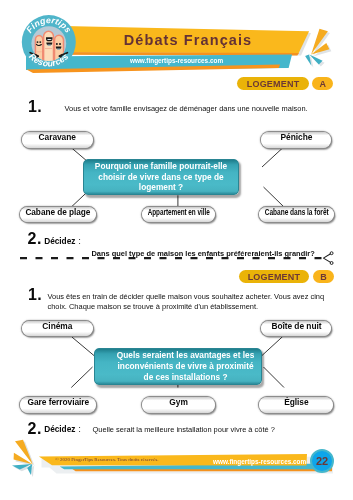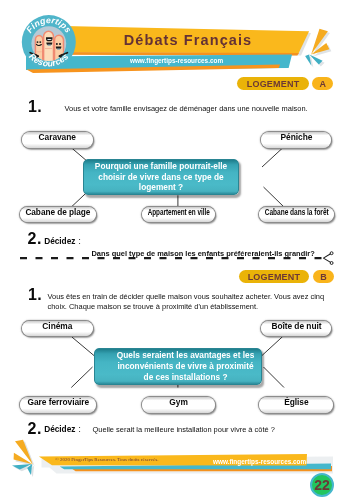--- a/index.html
+++ b/index.html
@@ -51,22 +51,22 @@
   .dcolon { position:absolute; font-size:8.3px; color:#0a0a0a; }
   .dtext { position:absolute; font-size:7.45px; color:#111; white-space:nowrap; }
 
   
   .ft-svg { position:absolute; left:0; top:435px; width:353px; height:65px; }
   .ft-copy { position:absolute; left:55px; top:455.5px; height:8px;
       font-size:5.0px; color:#6B3836; font-family:"Liberation Serif", serif;
       display:flex; align-items:center; white-space:nowrap; }
   .ft-web { position:absolute; left:213px; top:456px; height:10px; font-size:6.4px;
       font-weight:bold; color:#ffffff; display:flex; align-items:center; white-space:nowrap; }
-  .ft-page { position:absolute; left:310px; top:473px; width:24px; height:24px; border-radius:50%;
-      background:#22c55e; border:2.2px solid #45B7CC; font-size:14px; font-weight:bold; color:#6B3836;
+  .ft-page { position:absolute; left:310px; top:449px; width:24px; height:24px; border-radius:50%;
+      background:#0ea5e9; border:2.2px solid #45B7CC; font-size:11px; font-weight:bold; color:#6B3836;
       display:flex; align-items:center; justify-content:center; }
 </style>
 </head>
 <body>
 
 <div class="page">
 
   <svg class="hdr-svg" viewBox="0 0 353 90">
 
     <polygon points="40,28 311,33 301,55.5 40,54" fill="#d8dde0" opacity="0.85"></polygon>

